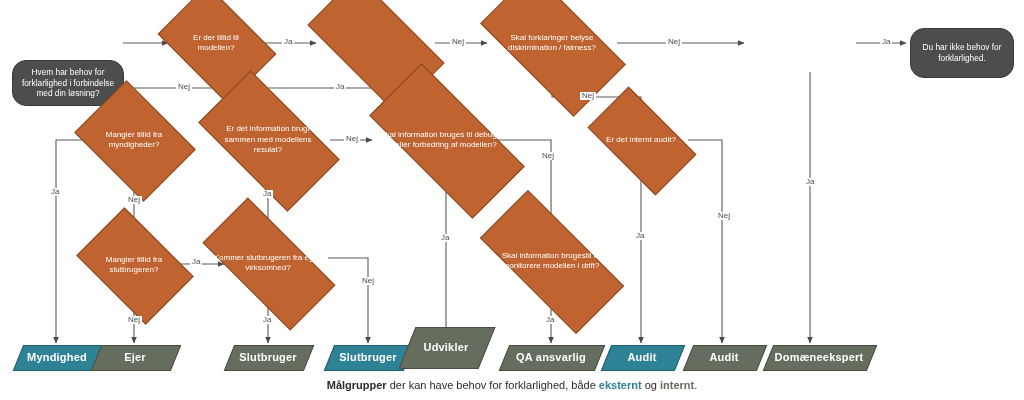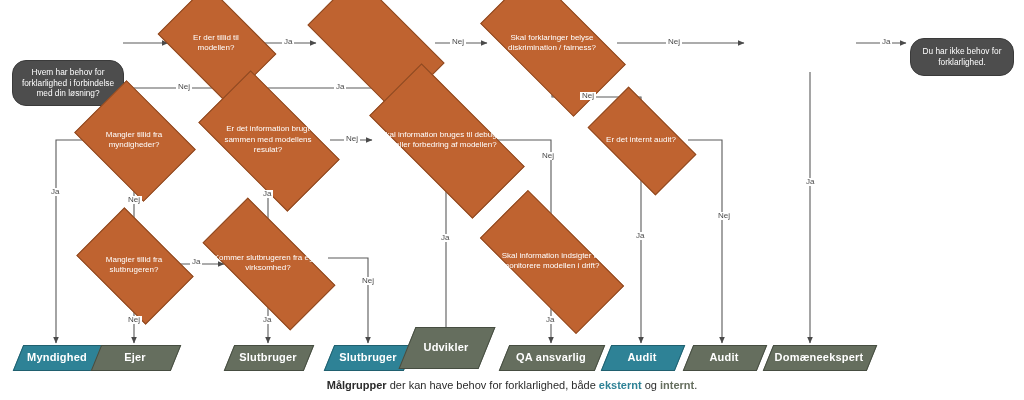--- a/index.html
+++ b/index.html
@@ -98,21 +98,21 @@
       <path d="M641,166 L641,343"></path>
 
       <path d="M688,140 L722,140 L722,343"></path>
     </g>
   </svg>
 
   <div class="node term" style="left:12px;top:20px;width:112px;height:46px;margin-top:40px;">
     <span>Hvem har behov for forklarlighed i forbindelse med din løsning?</span>
   </div>
 
-  <div class="node term" style="left:910px;top:38px;width:104px;height:38px;justify-content:center;">
+  <div class="node term" style="left:910px;top:28px;width:104px;height:50px;justify-content:center;">
     <span>Du har ikke behov for forklarlighed.</span>
   </div>
 
   <div class="node dia" style="left:168px;top:9px;width:96px;height:68px;">
     <div class="shape"></div>
     <div class="txt">Er der tillid til modellen?</div>
   </div>
 
   <div class="node dia" style="left:314px;top:9px;width:122px;height:68px;">
     <div class="shape"></div>
@@ -149,21 +149,21 @@
     <div class="txt">Mangler tillid fra slutbrugeren?</div>
   </div>
 
   <div class="node dia" style="left:207px;top:232px;width:122px;height:62px;justify-content:center;">
     <div class="shape"></div>
     <div class="txt">Kommer slutbrugeren fra egen virksomhed?</div>
   </div>
 
   <div class="node dia" style="left:484px;top:228px;width:134px;height:66px;">
     <div class="shape"></div>
-    <div class="txt">Skal information indsigter at monitorere modellen i drift?</div>
+    <div class="txt">Skal information brugestil at monitorere modellen i drift?</div>
   </div>
 
   <div class="node para teal" style="left:18px;top:345px;width:78px;height:24px;">
     <div class="shape"></div>
     <div class="txt">Myndighed</div>
   </div>
 
   <div class="node para olive" style="left:96px;top:345px;width:78px;height:24px;">
     <div class="shape"></div>
     <div class="txt">Ejer</div>

